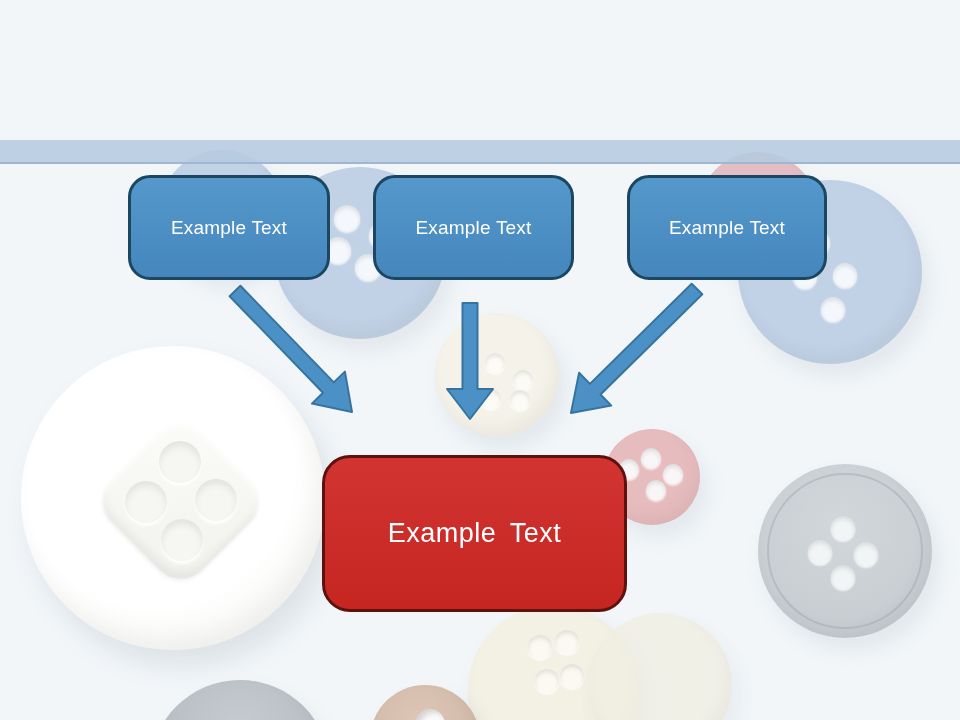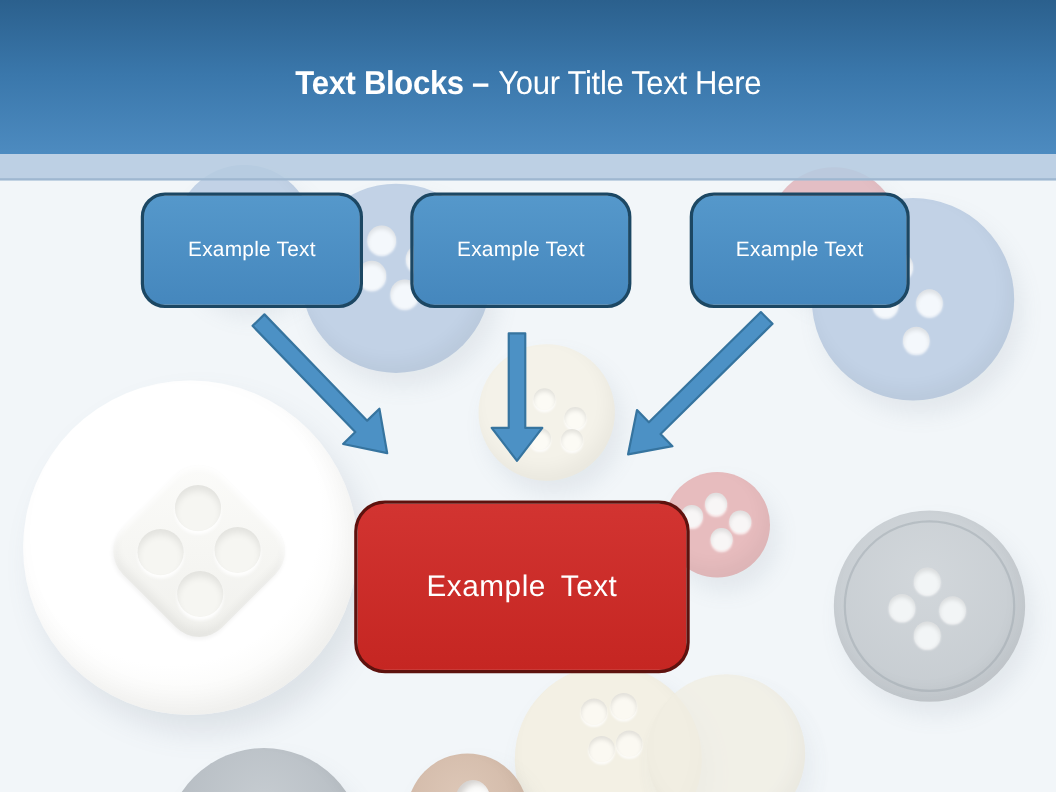--- a/index.html
+++ b/index.html
@@ -45,23 +45,20 @@
           border:3px solid #5e120e;border-radius:28px;
           background:linear-gradient(180deg,#d23431 0%,#c52622 100%);
           display:flex;align-items:center;justify-content:center;}
   .rblock span{color:#fff;font-size:27px;letter-spacing:.5px;word-spacing:6px;}
 </style>
 </head>
 <body>
 
 <div class="slide">
 
-  <div class="header">
-    <h1 class="title"><span class="t-bold">Text Blocks –</span><span class="t-rest">Your Title Text Here</span></h1>
-  </div>
 
   <div class="bg">
 
     <div class="bb" style="left:159px;top:10px;width:126px;height:126px;background:#c2d2e6;"></div>
 
     <div class="bb" style="left:698px;top:12px;width:120px;height:120px;background:#e3bec4;"></div>
 
     <div class="bb" style="left:274px;top:27px;width:172px;height:172px;background:radial-gradient(circle at 45% 38%,#cedدقe9,#c2d2e6);background-color:#c2d2e6;">
       <i class="bh" style="left:60px;top:38px;width:26px;height:26px;background:#f4f8fc;"></i>
       <i class="bh" style="left:51px;top:70px;width:26px;height:26px;background:#f4f8fc;"></i>

